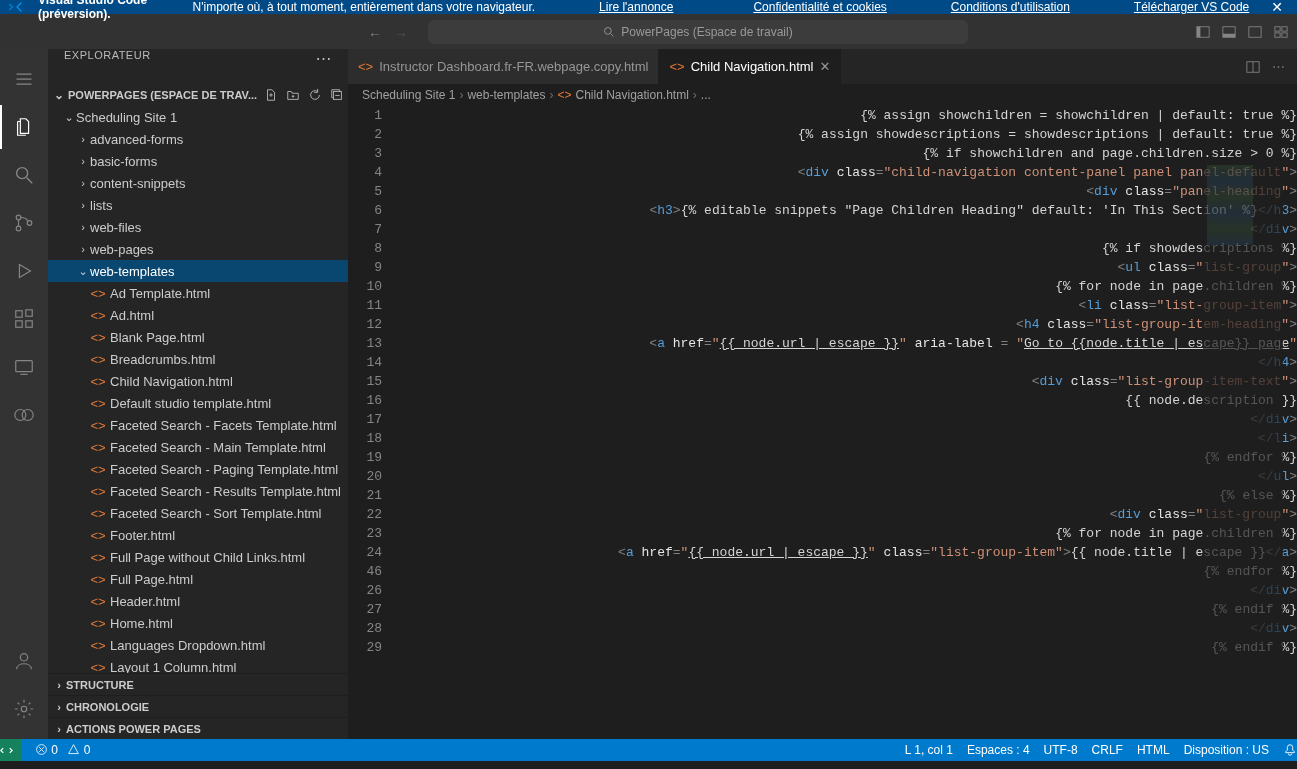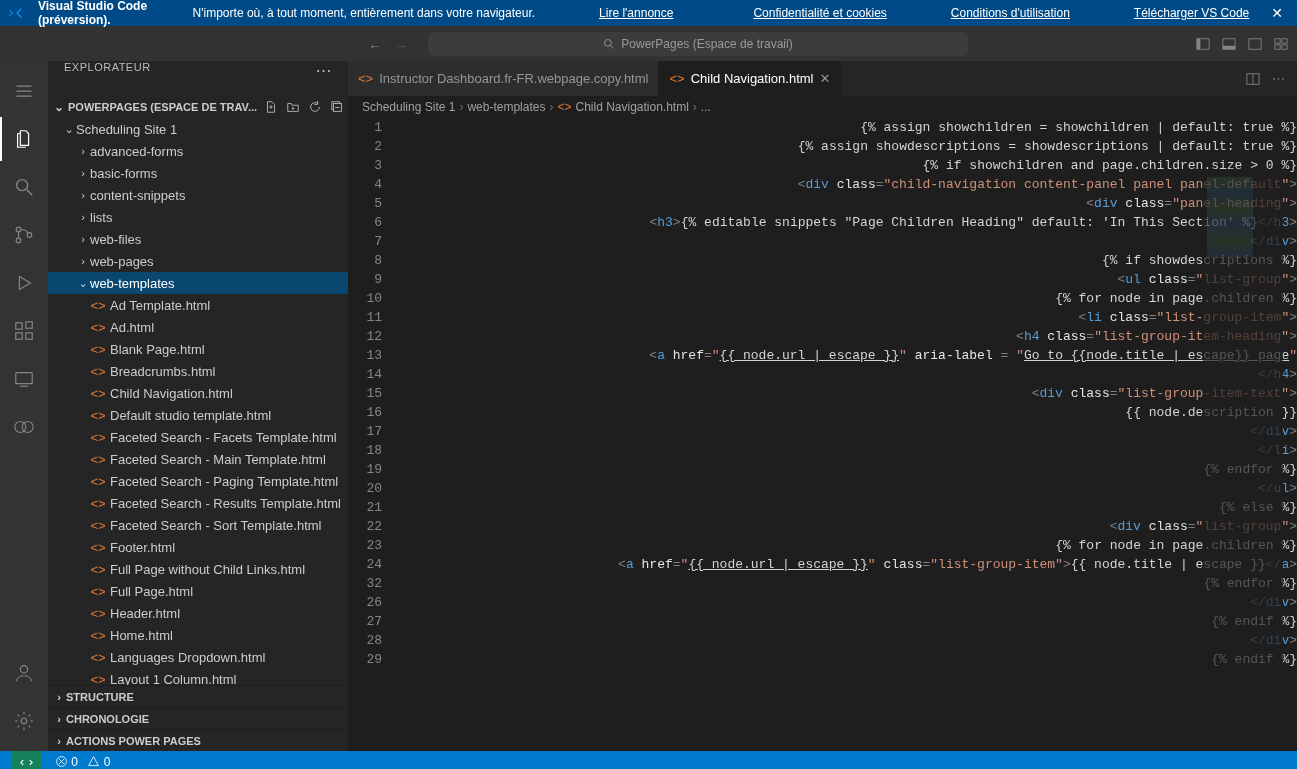--- a/index.html
+++ b/index.html
@@ -1,17 +1,17 @@
 <!DOCTYPE html>
 <html><head>
 <meta charset="utf-8">
 <style>
 * { margin: 0; padding: 0; box-sizing: border-box; }
 body { font-family: "Segoe UI", -apple-system, sans-serif; background: #1e1e1e; color: #cccccc; font-size: 13px; overflow: hidden; width: 1297px; height: 769px; position: relative; }
-.top-banner { background: #004b87; height: 26px; display: flex; align-items: center; padding: 0 8px; color: #fff; font-size: 12px; gap: 16px; }
+.top-banner { background: #004b87; height: 14px; display: flex; align-items: center; padding: 0 8px; color: #fff; font-size: 12px; gap: 16px; }
 .top-banner .vscode-icon { width: 14px; height: 14px; display: inline-flex; align-items: center; justify-content: center; }
 .top-banner .banner-title { font-weight: 600; margin-right: 4px; }
 .top-banner .banner-text { flex-shrink: 1; white-space: nowrap; }
 .top-banner .spacer { flex: 1; }
 .top-banner a { color: #fff; text-decoration: underline; cursor: pointer; white-space: nowrap; margin-left: 48px; }
 .top-banner .close { cursor: pointer; padding: 0 6px; font-size: 14px; }
 .title-bar { background: #323233; height: 35px; display: flex; align-items: center; padding: 0 8px; gap: 8px; }
 .nav-arrows { display: flex; gap: 12px; margin-left: 360px; }
 .nav-arrows span { color: #858585; cursor: pointer; font-size: 14px; }
 .search-box { flex: 0 0 540px; background: #3c3c3c; border: 1px solid #3c3c3c; border-radius: 6px; height: 24px; display: flex; align-items: center; justify-content: center; color: #999; font-size: 12px; gap: 6px; margin-left: 12px; }
@@ -55,21 +55,21 @@
 .gutter div { height: 19px; }
 .code-content { flex: 1; overflow: hidden; white-space: pre; text-align: right; }
 .code-content .line { height: 19px; }
 .minimap { position: absolute; right: 14px; top: 57px; width: 80px; bottom: 0; background: #1e1e1e; opacity: 0.7; pointer-events: none; }
 .minimap-inner { width: 46px; height: 80px; background: linear-gradient(to bottom, #3a5a3a 0%, #2a4a6a 20%, #3a5a3a 40%, #2a4a6a 60%, #3a5a3a 80%, #2a4a6a 100%); opacity: 0.5; margin-left: 4px; margin-top: 2px; }
 .tk-template { color: #d4d4d4; }
 .tk-tag { color: #569cd6; }
 .tk-punct { color: #808080; }
 .tk-attr { color: #e5e5e5; }
 .tk-string { color: #ce9178; }
-.status-bar { height: 22px; background: #007acc; display: flex; align-items: center; color: #fff; font-size: 12px; padding: 0 20px; gap: 14px; }
+.status-bar { height: 22px; background: #007acc; display: flex; align-items: center; color: #fff; font-size: 12px; padding: 0 0; gap: 14px; }
 .status-bar .remote { background: #16825d; margin-left: -8px; height: 22px; display: flex; align-items: center; padding: 0 8px; }
 .status-bar .sb-right { margin-left: auto; display: flex; gap: 14px; align-items: center; }
 .status-bar .sb-item { cursor: pointer; }
 svg { display: block; }
 </style>
 </head>
 <body>
 
 <div class="top-banner">
   <span class="vscode-icon">
@@ -408,21 +408,21 @@
           <div>15</div>
           <div>16</div>
           <div>17</div>
           <div>18</div>
           <div>19</div>
           <div>20</div>
           <div>21</div>
           <div>22</div>
           <div>23</div>
           <div>24</div>
-          <div>32</div>
+          <div>46</div>
           <div>26</div>
           <div>27</div>
           <div>28</div>
           <div>29</div>
         </div>
       <div class="code-content" id="code-content"><div class="line"><span class="tk-template">{% assign showchildren = showchildren | default: true %}</span></div><div class="line"><span class="tk-template">{% assign showdescriptions = showdescriptions | default: true %}</span></div><div class="line"><span class="tk-template">{% if showchildren and page.children.size &gt; 0 %}</span></div><div class="line"><span class="tk-punct">&lt;</span><span class="tk-tag">div</span> <span class="tk-attr">class</span><span class="tk-punct">=</span><span class="tk-string">"child-navigation content-panel panel panel-default"</span><span class="tk-punct">&gt;</span></div><div class="line">  <span class="tk-punct">&lt;</span><span class="tk-tag">div</span> <span class="tk-attr">class</span><span class="tk-punct">=</span><span class="tk-string">"panel-heading"</span><span class="tk-punct">&gt;</span></div><div class="line">    <span class="tk-punct">&lt;</span><span class="tk-tag">h3</span><span class="tk-punct">&gt;</span><span class="tk-template">{% editable snippets "Page Children Heading" default: 'In This Section' %}</span><span class="tk-punct">&lt;/</span><span class="tk-tag">h3</span><span class="tk-punct">&gt;</span></div><div class="line">  <span class="tk-punct">&lt;/</span><span class="tk-tag">div</span><span class="tk-punct">&gt;</span></div><div class="line">  <span class="tk-template">{% if showdescriptions %}</span></div><div class="line">  <span class="tk-punct">&lt;</span><span class="tk-tag">ul</span> <span class="tk-attr">class</span><span class="tk-punct">=</span><span class="tk-string">"list-group"</span><span class="tk-punct">&gt;</span></div><div class="line">    <span class="tk-template">{% for node in page.children %}</span></div><div class="line">    <span class="tk-punct">&lt;</span><span class="tk-tag">li</span> <span class="tk-attr">class</span><span class="tk-punct">=</span><span class="tk-string">"list-group-item"</span><span class="tk-punct">&gt;</span></div><div class="line">      <span class="tk-punct">&lt;</span><span class="tk-tag">h4</span> <span class="tk-attr">class</span><span class="tk-punct">=</span><span class="tk-string">"list-group-item-heading"</span><span class="tk-punct">&gt;</span></div><div class="line">        <span class="tk-punct">&lt;</span><span class="tk-tag">a</span> <span class="tk-attr">href</span><span class="tk-punct">=</span><span class="tk-string">"</span><span class="tk-template" style="text-decoration:underline">{{ node.url | escape }}</span><span class="tk-string">"</span> <span class="tk-attr">aria-label</span> <span class="tk-punct">=</span> <span class="tk-string">"</span><span class="tk-template" style="text-decoration:underline">Go to {{node.title | escape}} page</span><span class="tk-string">"</span></div><div class="line">      <span class="tk-punct">&lt;/</span><span class="tk-tag">h4</span><span class="tk-punct">&gt;</span></div><div class="line">      <span class="tk-punct">&lt;</span><span class="tk-tag">div</span> <span class="tk-attr">class</span><span class="tk-punct">=</span><span class="tk-string">"list-group-item-text"</span><span class="tk-punct">&gt;</span></div><div class="line">        <span class="tk-template">{{ node.description }}</span></div><div class="line">      <span class="tk-punct">&lt;/</span><span class="tk-tag">div</span><span class="tk-punct">&gt;</span></div><div class="line">    <span class="tk-punct">&lt;/</span><span class="tk-tag">li</span><span class="tk-punct">&gt;</span></div><div class="line">    <span class="tk-template">{% endfor %}</span></div><div class="line">  <span class="tk-punct">&lt;/</span><span class="tk-tag">ul</span><span class="tk-punct">&gt;</span></div><div class="line">  <span class="tk-template">{% else %}</span></div><div class="line">  <span class="tk-punct">&lt;</span><span class="tk-tag">div</span> <span class="tk-attr">class</span><span class="tk-punct">=</span><span class="tk-string">"list-group"</span><span class="tk-punct">&gt;</span></div><div class="line">    <span class="tk-template">{% for node in page.children %}</span></div><div class="line">    <span class="tk-punct">&lt;</span><span class="tk-tag">a</span> <span class="tk-attr">href</span><span class="tk-punct">=</span><span class="tk-string">"</span><span class="tk-template" style="text-decoration:underline">{{ node.url | escape }}</span><span class="tk-string">"</span> <span class="tk-attr">class</span><span class="tk-punct">=</span><span class="tk-string">"list-group-item"</span><span class="tk-punct">&gt;</span><span class="tk-template">{{ node.title | escape }}</span><span class="tk-punct">&lt;/</span><span class="tk-tag">a</span><span class="tk-punct">&gt;</span></div><div class="line">    <span class="tk-template">{% endfor %}</span></div><div class="line">  <span class="tk-punct">&lt;/</span><span class="tk-tag">div</span><span class="tk-punct">&gt;</span></div><div class="line">  <span class="tk-template">{% endif %}</span></div><div class="line"><span class="tk-punct">&lt;/</span><span class="tk-tag">div</span><span class="tk-punct">&gt;</span></div><div class="line"><span class="tk-template">{% endif %}</span></div></div>
       <div class="minimap">
           <div class="minimap-inner"></div>
         </div>
     </div>
@@ -439,13 +439,26 @@
     <svg width="13" height="13" viewBox="0 0 16 16" style="display:inline;vertical-align:-2px">
         <circle cx="8" cy="8" r="6" stroke="#fff" fill="none"></circle>
         <path d="M5 5l6 6M11 5l-6 6" stroke="#fff"></path>
       </svg>
     <span>0</span>
     <svg width="13" height="13" viewBox="0 0 16 16" style="display:inline;vertical-align:-2px;margin-left:6px">
         <path d="M8 2l6 11H2z" stroke="#fff" fill="none"></path>
       </svg>
     <span>0</span>
   </span>
+  <div class="sb-right">
+    <span class="sb-item">L 1, col 1</span>
+    <span class="sb-item">Espaces : 4</span>
+    <span class="sb-item">UTF-8</span>
+    <span class="sb-item">CRLF</span>
+    <span class="sb-item">HTML</span>
+    <span class="sb-item">Disposition : US</span>
+    <span class="sb-item">
+        <svg width="14" height="14" viewBox="0 0 16 16">
+          <path d="M8 2a3 3 0 0 1 3 3v3l2 2v1H3v-1l2-2V5a3 3 0 0 1 3-3zM6 12a2 2 0 0 0 4 0" stroke="#fff" fill="none"></path>
+        </svg>
+      </span>
+  </div>
 </div>
 
 </body></html>

